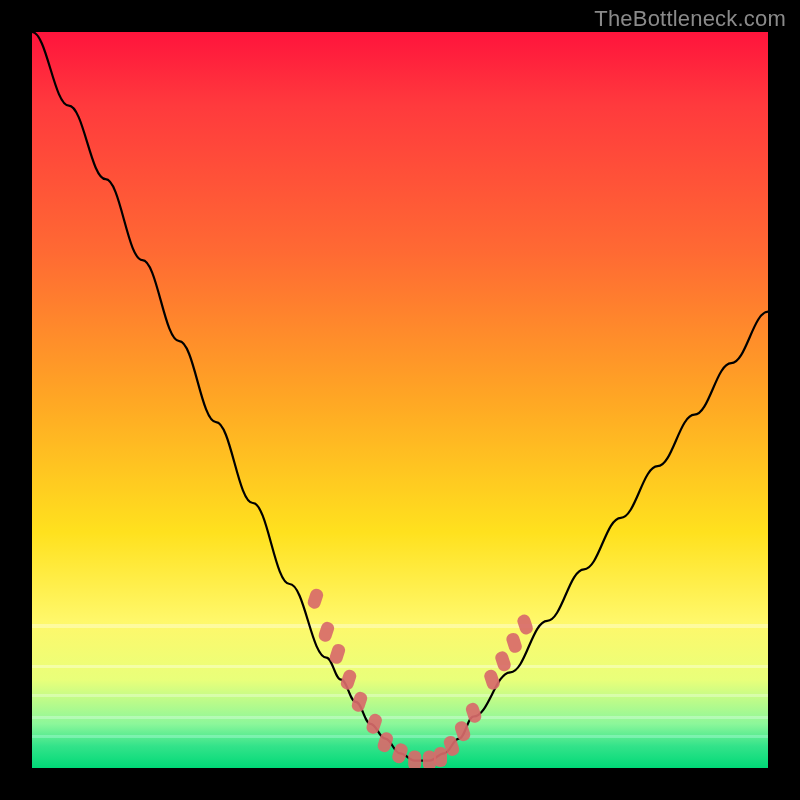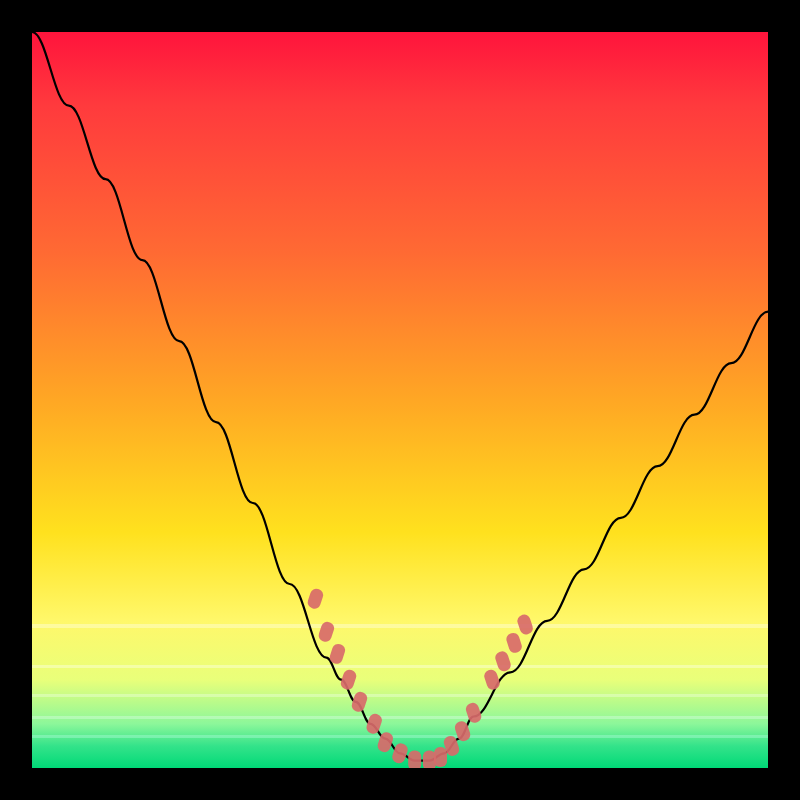--- a/index.html
+++ b/index.html
@@ -97,13 +97,14 @@
           <rect x="424.1" y="689.2" width="13" height="20" rx="6" ry="6" fill="#d86a6a" stroke="#c45a5a" stroke-width="0" opacity="0.92" transform="rotate(-18 430.55999999999995 699.2)"></rect>
           <rect x="435.1" y="670.8" width="13" height="20" rx="6" ry="6" fill="#d86a6a" stroke="#c45a5a" stroke-width="0" opacity="0.92" transform="rotate(-18 441.59999999999997 680.8)"></rect>
           <rect x="453.5" y="637.7" width="13" height="20" rx="6" ry="6" fill="#d86a6a" stroke="#c45a5a" stroke-width="0" opacity="0.92" transform="rotate(-18 460 647.6800000000001)"></rect>
           <rect x="464.5" y="619.3" width="13" height="20" rx="6" ry="6" fill="#d86a6a" stroke="#c45a5a" stroke-width="0" opacity="0.92" transform="rotate(-18 471.04 629.28)"></rect>
           <rect x="475.6" y="600.9" width="13" height="20" rx="6" ry="6" fill="#d86a6a" stroke="#c45a5a" stroke-width="0" opacity="0.92" transform="rotate(-18 482.08000000000004 610.88)"></rect>
           <rect x="486.6" y="582.5" width="13" height="20" rx="6" ry="6" fill="#d86a6a" stroke="#c45a5a" stroke-width="0" opacity="0.92" transform="rotate(-18 493.12 592.48)"></rect>
         </g>
     </svg>
   </div>
 
+  <div class="watermark">TheBottleneck.com</div>
 </div>
 
 </body></html>

